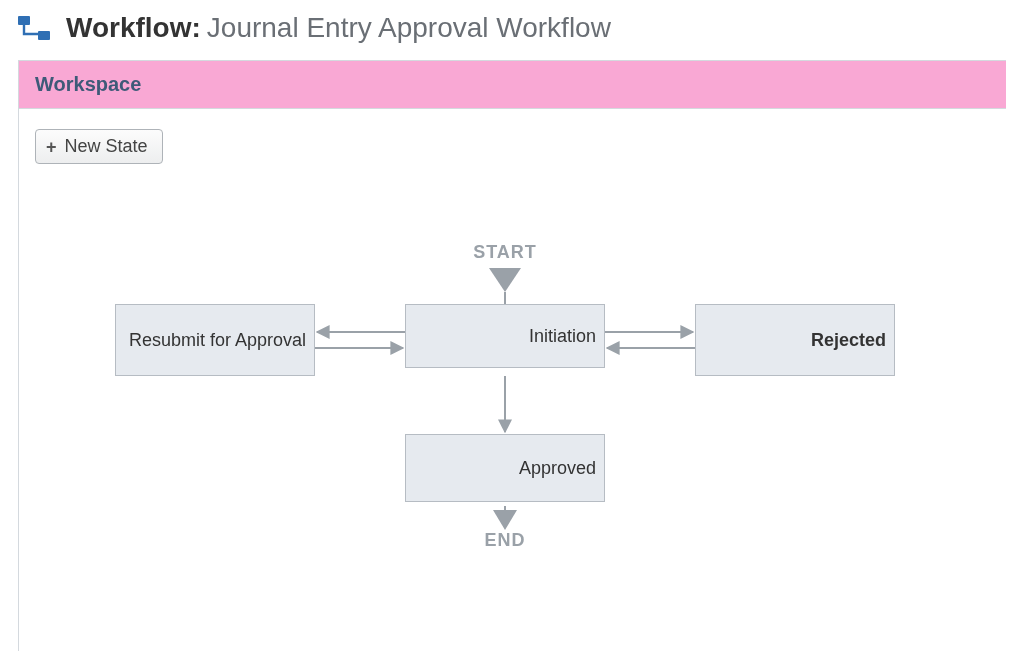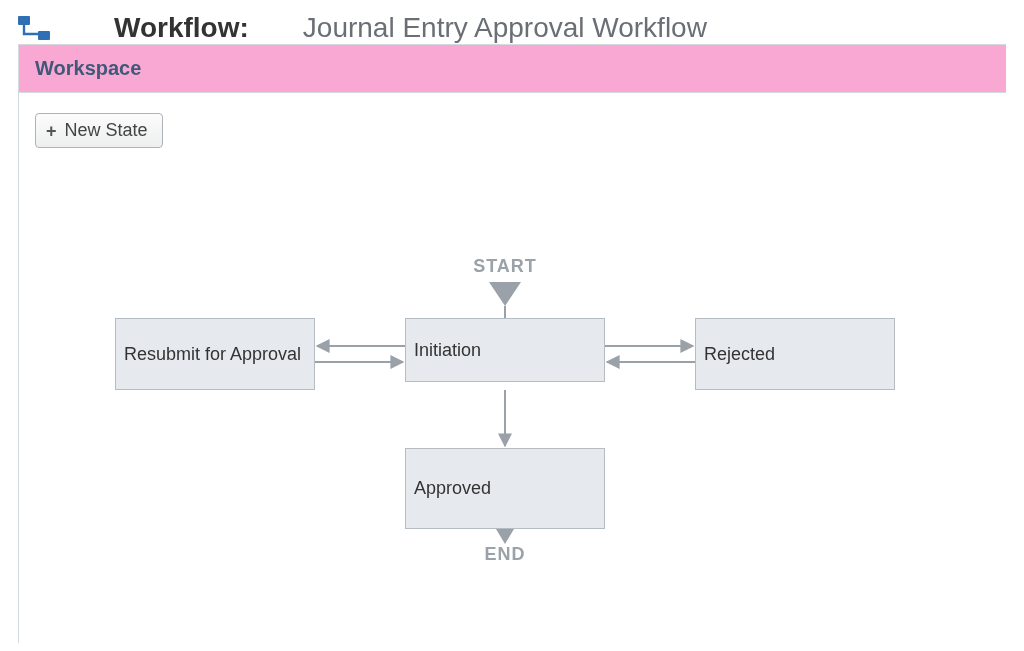--- a/index.html
+++ b/index.html
@@ -13,22 +13,22 @@
   }
 
   .page {
     padding: 6px 18px 0 18px;
     box-sizing: border-box;
   }
 
   .title-row {
     display: flex;
     align-items: center;
+    margin-bottom: 16px;
     padding-top: 6px;
-    gap: 48px;
   }
 
   .workflow-icon {
     width: 34px;
     height: 28px;
     margin-right: 14px;
     flex-shrink: 0;
     position: relative;
   }
 
@@ -81,48 +81,48 @@
     font-weight: 700;
     color: #555;
     margin-right: 8px;
     line-height: 1;
   }
 
   .diagram-wrap {
     position: relative;
     width: 940px;
     height: 360px;
-    margin-top: 100px;
+    margin-top: 70px;
   }
 
   .diagram-svg {
     position: absolute;
     inset: 0;
   }
 
   .state-box {
     position: absolute;
     background: #e6eaef;
     border: 1px solid #b6bcc3;
     display: flex;
     align-items: center;
-    justify-content: flex-start;
+    justify-content: flex-end;
     text-align: center;
     font-size: 18px;
     color: #333;
     cursor: pointer;
     box-sizing: border-box;
     padding: 4px 8px;
     line-height: 1.25;
   }
 
   .state-resubmit { left: 80px;  top: 70px;  width: 200px; height: 72px; }
   .state-init     { left: 370px; top: 70px;  width: 200px; height: 64px; }
-  .state-rejected { left: 660px; top: 70px;  width: 200px; height: 72px; }
-  .state-approved { left: 370px; top: 200px; width: 200px; height: 81px; }
+  .state-rejected { left: 660px; top: 70px;  width: 200px; height: 72px; font-weight: bold; }
+  .state-approved { left: 370px; top: 200px; width: 200px; height: 68px; }
 
   .diagram-label {
     position: absolute;
     color: #9aa1a8;
     font-weight: 700;
     font-size: 18px;
     letter-spacing: 1px;
   }
   .label-start { left: 370px; width: 200px; text-align: center; top: 8px; }
   .label-end   { left: 370px; width: 200px; text-align: center; top: 296px; }

